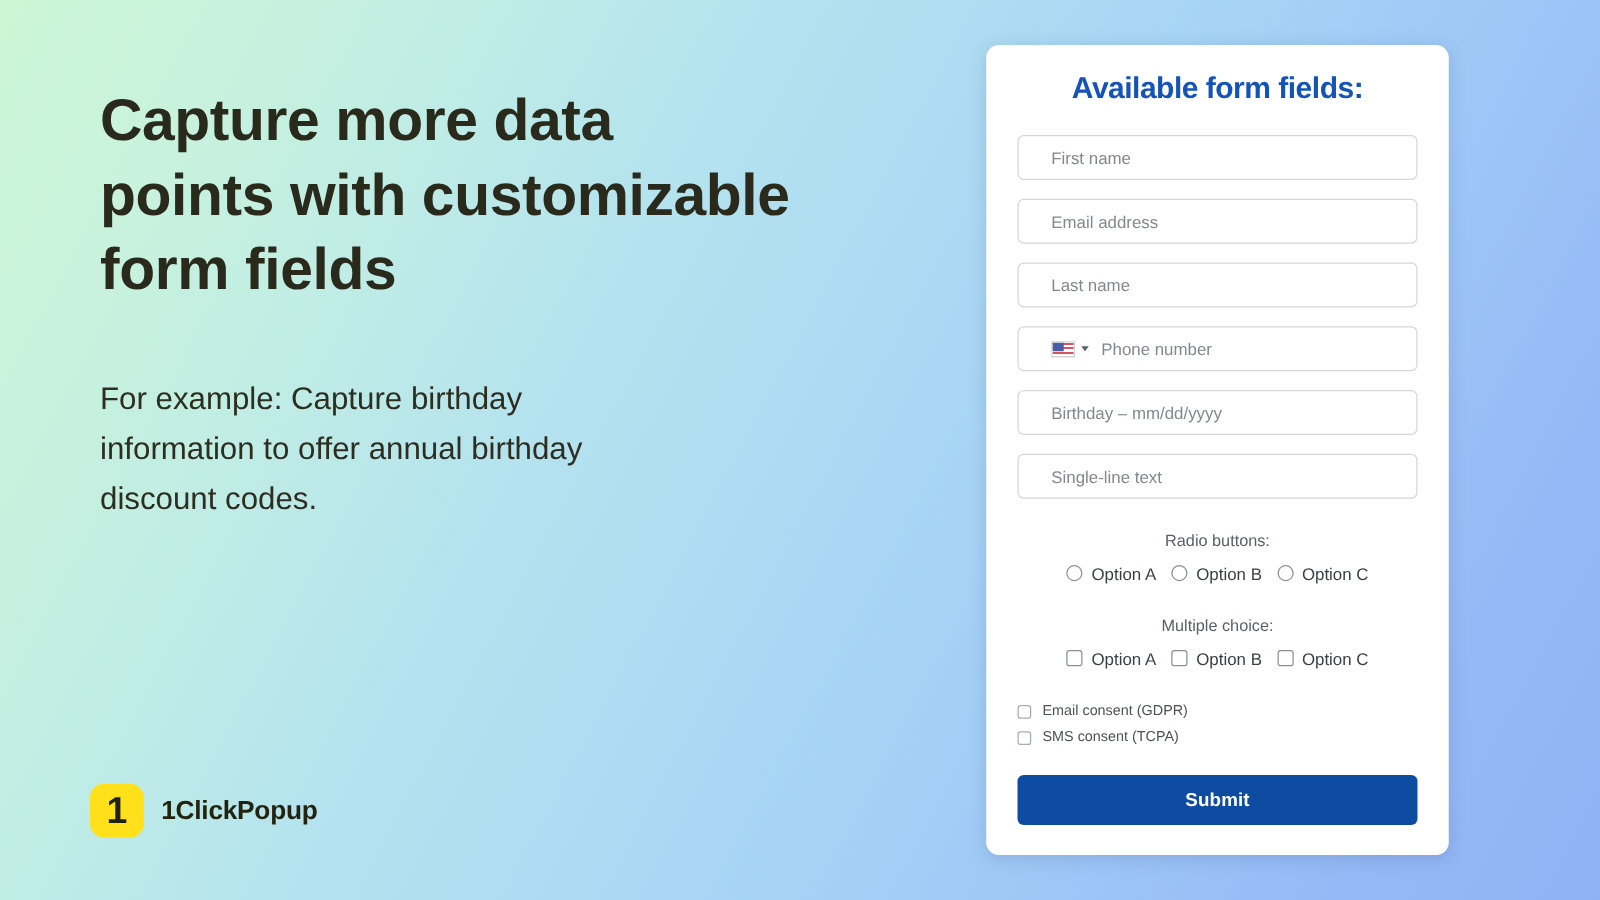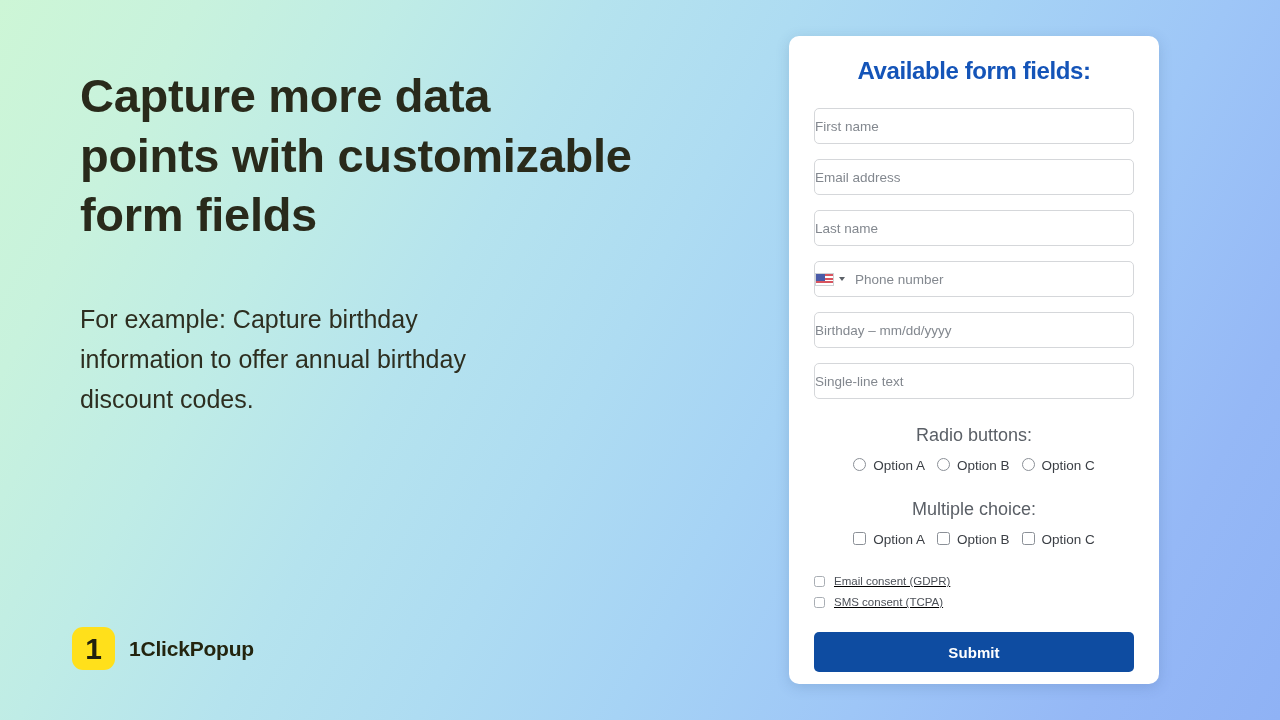--- a/index.html
+++ b/index.html
@@ -106,21 +106,21 @@
   }
 
   .field {
     margin-top: 15px;
     height: 36px;
     border: 1px solid #d5d7da;
     border-radius: 5px;
     box-sizing: border-box;
     display: flex;
     align-items: center;
-    padding: 0 0;
+    padding: 0 26px;
     font-size: 13.5px;
     color: #83888f;
     background: #fff;
   }
   .field.first { margin-top: 23px; }
 
   
   .flag {
     width: 19px;
     height: 13px;
@@ -152,21 +152,21 @@
     width: 0; height: 0;
     border-left: 3.5px solid transparent;
     border-right: 3.5px solid transparent;
     border-top: 4px solid #5c6168;
     margin-right: 10px;
     flex: 0 0 auto;
   }
 
   .group-label {
     text-align: center;
-    font-size: 18px;
+    font-size: 13px;
     color: #5a5f66;
     margin-top: 26px;
   }
   .choice-row {
     display: flex;
     justify-content: center;
     align-items: center;
     gap: 12px;
     margin-top: 12px;
   }
@@ -187,21 +187,21 @@
   }
   .check-box {
     width: 13px;
     height: 13px;
     border: 1.3px solid #8b9097;
     border-radius: 2.5px;
     box-sizing: border-box;
     flex: 0 0 auto;
   }
 
-  .consent-list { margin-top: 28px; text-decoration: underline; }
+  .consent-list { margin-top: 28px; }
   .consent-row {
     display: flex;
     align-items: center;
     gap: 9px;
     margin-bottom: 9px;
   }
   .consent-box {
     width: 11px;
     height: 11px;
     border: 1.2px solid #a9aeb4;

